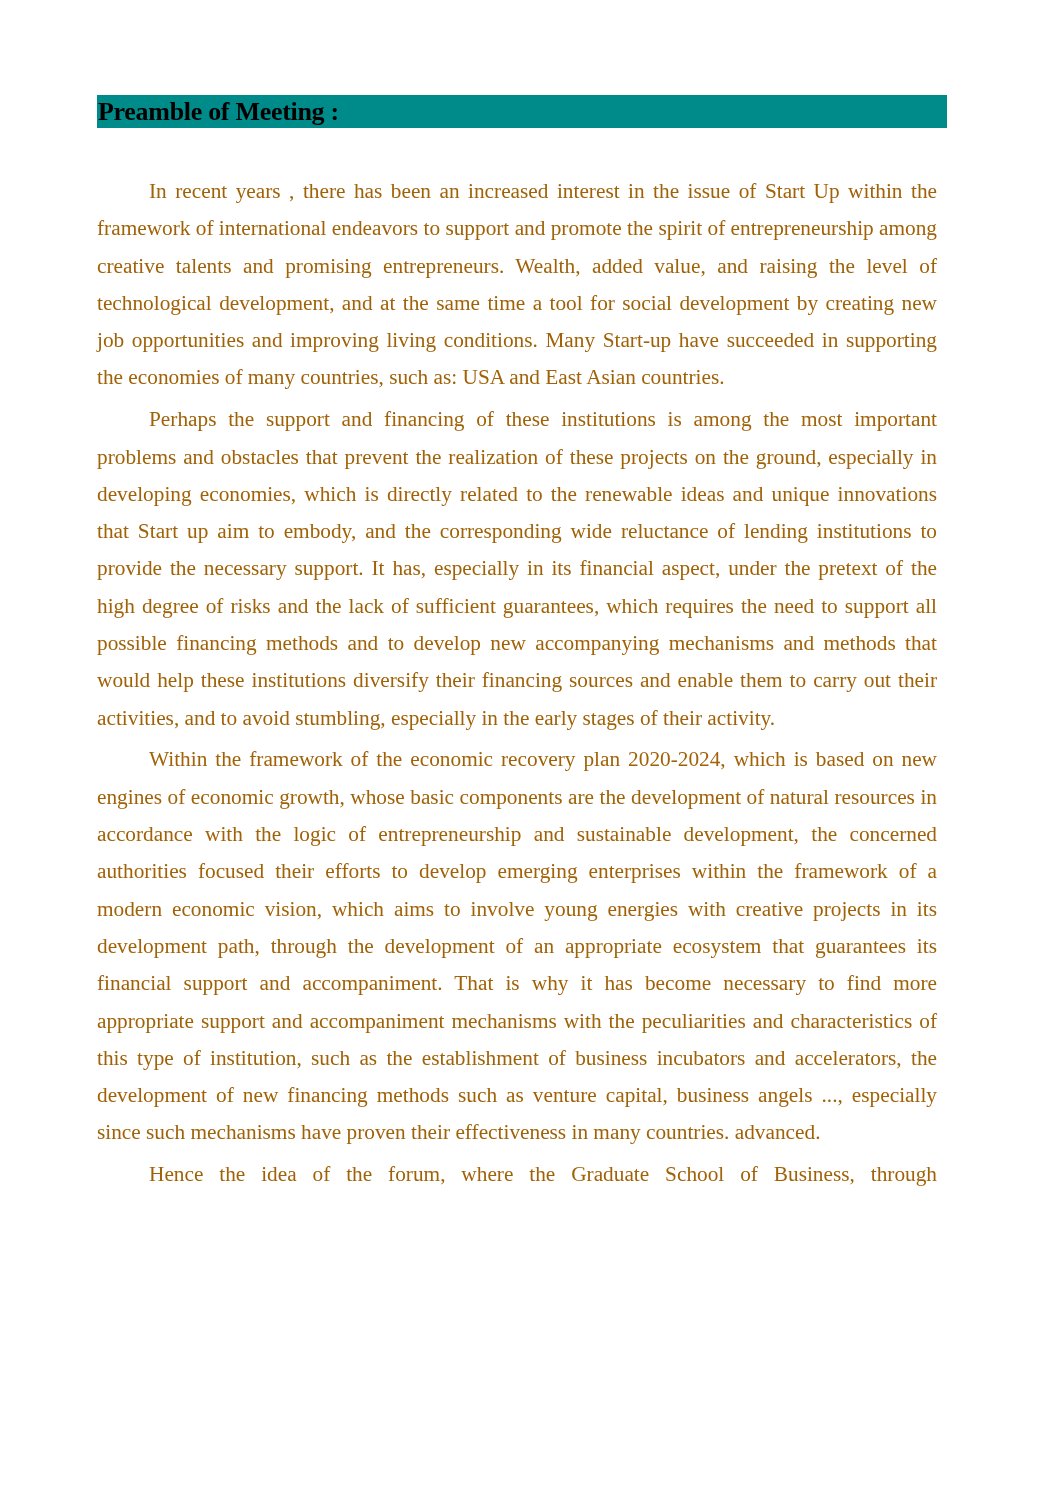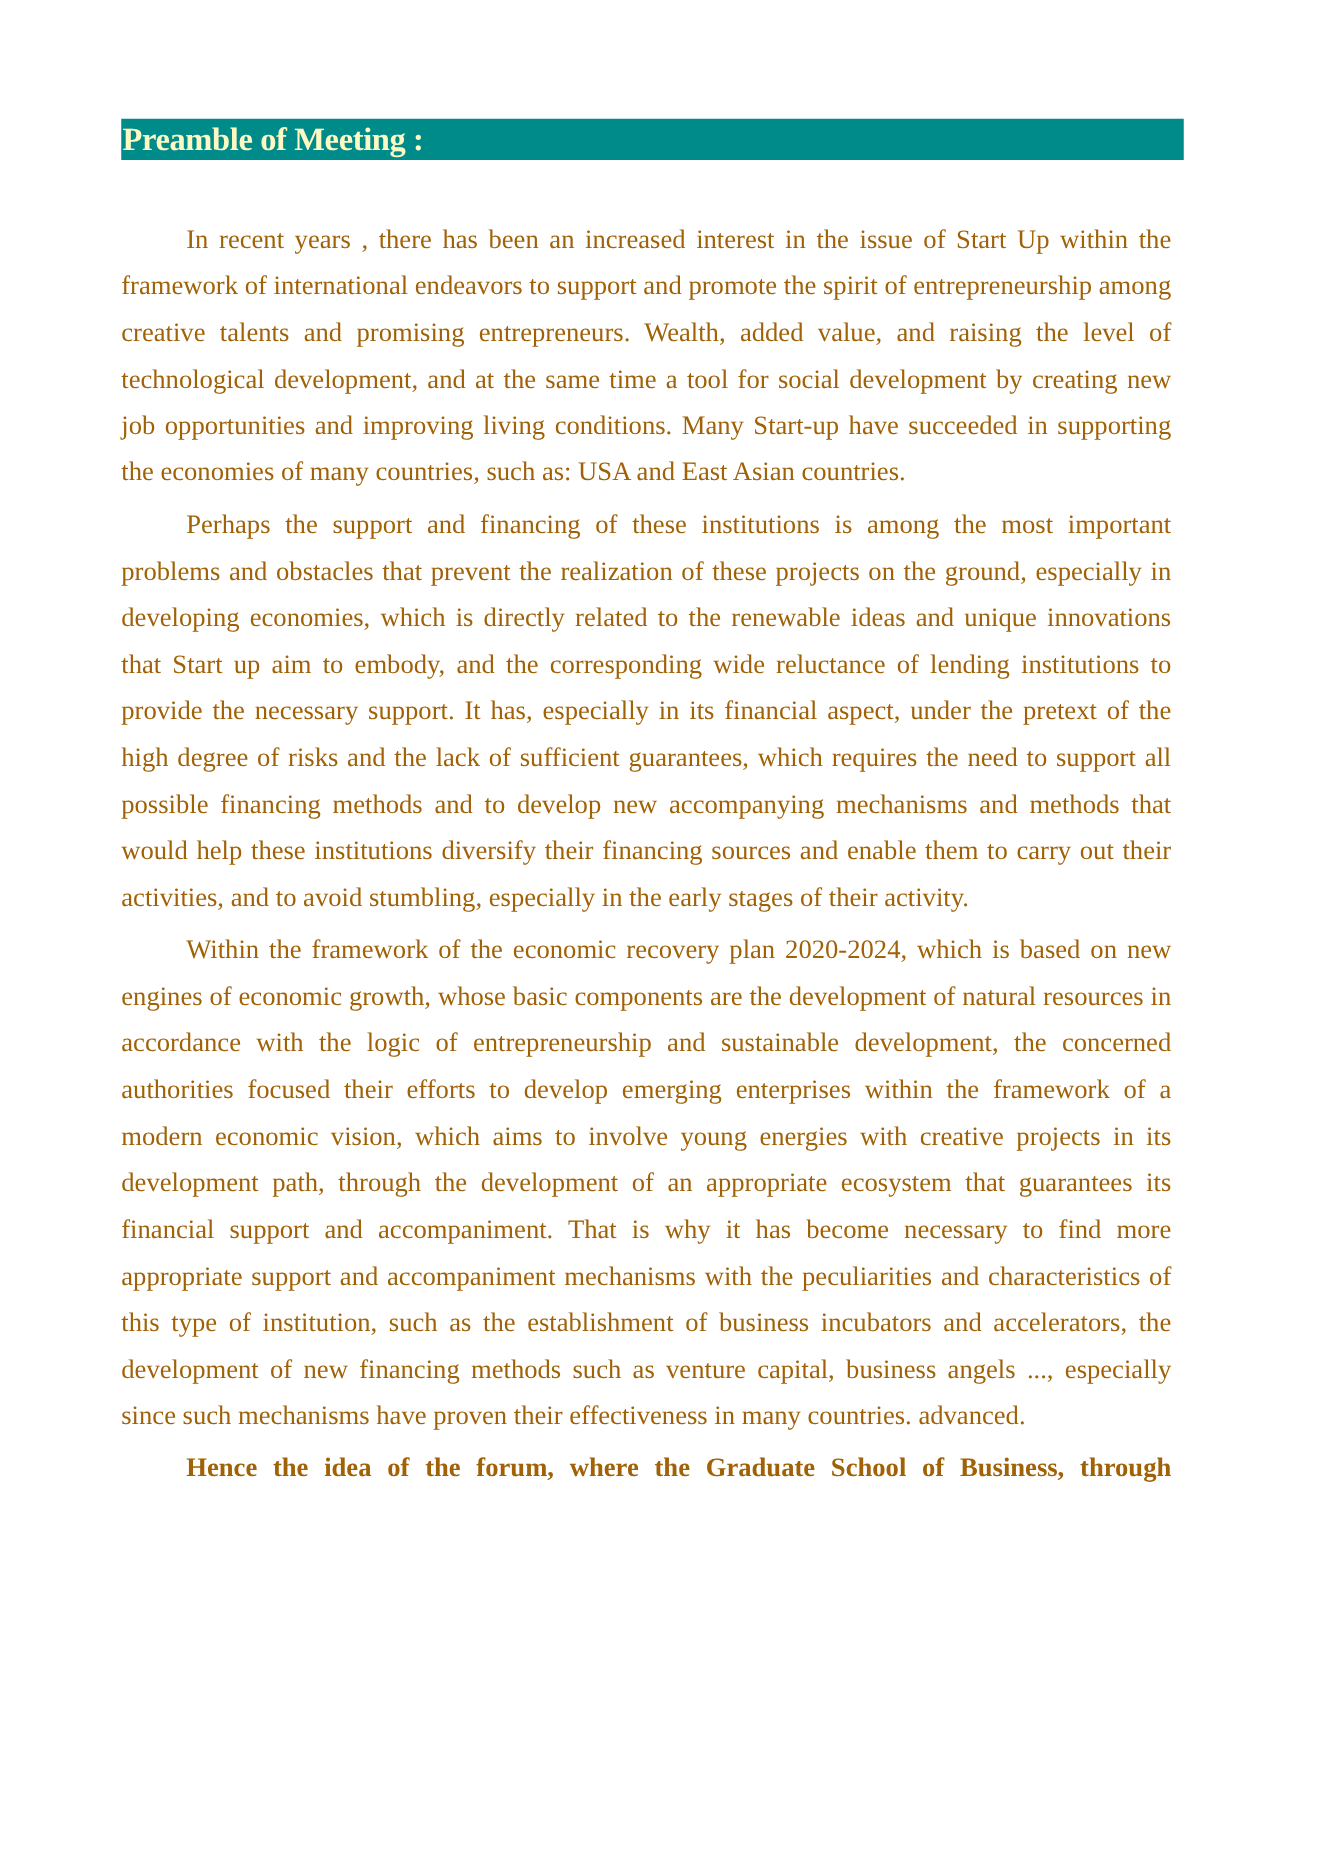--- a/index.html
+++ b/index.html
@@ -16,21 +16,21 @@
       background: #008b8b;
       display: flex;
       align-items: center;
       box-sizing: border-box;
       padding-left: 1px;
     }
     .heading-text {
       font-family: "Liberation Serif", serif;
       font-weight: bold;
       font-size: 26px;
-      color: #fef9c3;
+      color: #000000;
       line-height: 33px;
       letter-spacing: -0.3px;
     }
     .body-text {
       margin-top: 45px;
       font-family: "Liberation Serif", serif;
       font-size: 21.3px;
       line-height: 37.3px;
       color: #a16207;
       text-align: justify;
@@ -44,15 +44,15 @@
 <body>
 
 <div class="page">
   <div class="heading-bar">
     <span class="heading-text">Preamble of Meeting :</span>
   </div>
   <div class="body-text">
     <p class="para">In recent years , there has been an increased interest in the issue of Start Up within the framework of international endeavors to support and promote the spirit of entrepreneurship among creative talents and promising entrepreneurs. Wealth, added value, and raising the level of technological development, and at the same time a tool for social development by creating new job opportunities and improving living conditions. Many Start-up have succeeded in supporting the economies of many countries, such as: USA and East Asian countries.</p>
     <p class="para">Perhaps the support and financing of these institutions is among the most important problems and obstacles that prevent the realization of these projects on the ground, especially in developing economies, which is directly related to the renewable ideas and unique innovations that Start up aim to embody, and the corresponding wide reluctance of lending institutions to provide the necessary support.  It has, especially in its financial aspect, under the pretext of the high degree of risks and the lack of sufficient guarantees, which requires the need to support all possible financing methods and to develop new accompanying mechanisms and methods that would help these institutions diversify their financing sources and enable them to carry out their activities, and to avoid stumbling, especially in the early stages of their activity.</p>
     <p class="para">Within  the framework of the economic recovery plan 2020-2024, which is based on new engines of economic growth, whose basic components are the development of natural resources in accordance with the logic of entrepreneurship and sustainable development, the concerned authorities focused their efforts to develop emerging enterprises within the framework of a modern economic vision, which aims to involve young energies with creative projects in its development path, through the development of an appropriate ecosystem that guarantees its financial support and accompaniment. That is why it has become necessary to find more appropriate support and accompaniment mechanisms with the peculiarities and characteristics of this type of institution, such as the establishment of business incubators and accelerators, the development of new financing methods such as venture capital, business angels ..., especially since such mechanisms have proven their effectiveness in many countries. advanced.</p>
-    <p class="para" style="text-align-last: justify; font-weight: bold;">Hence the idea of the forum, where the Graduate School of Business, through</p>
+    <p class="para" style="text-align-last: justify;">Hence the idea of the forum, where the Graduate School of Business, through</p>
   </div>
 </div>
 
 </body></html>

